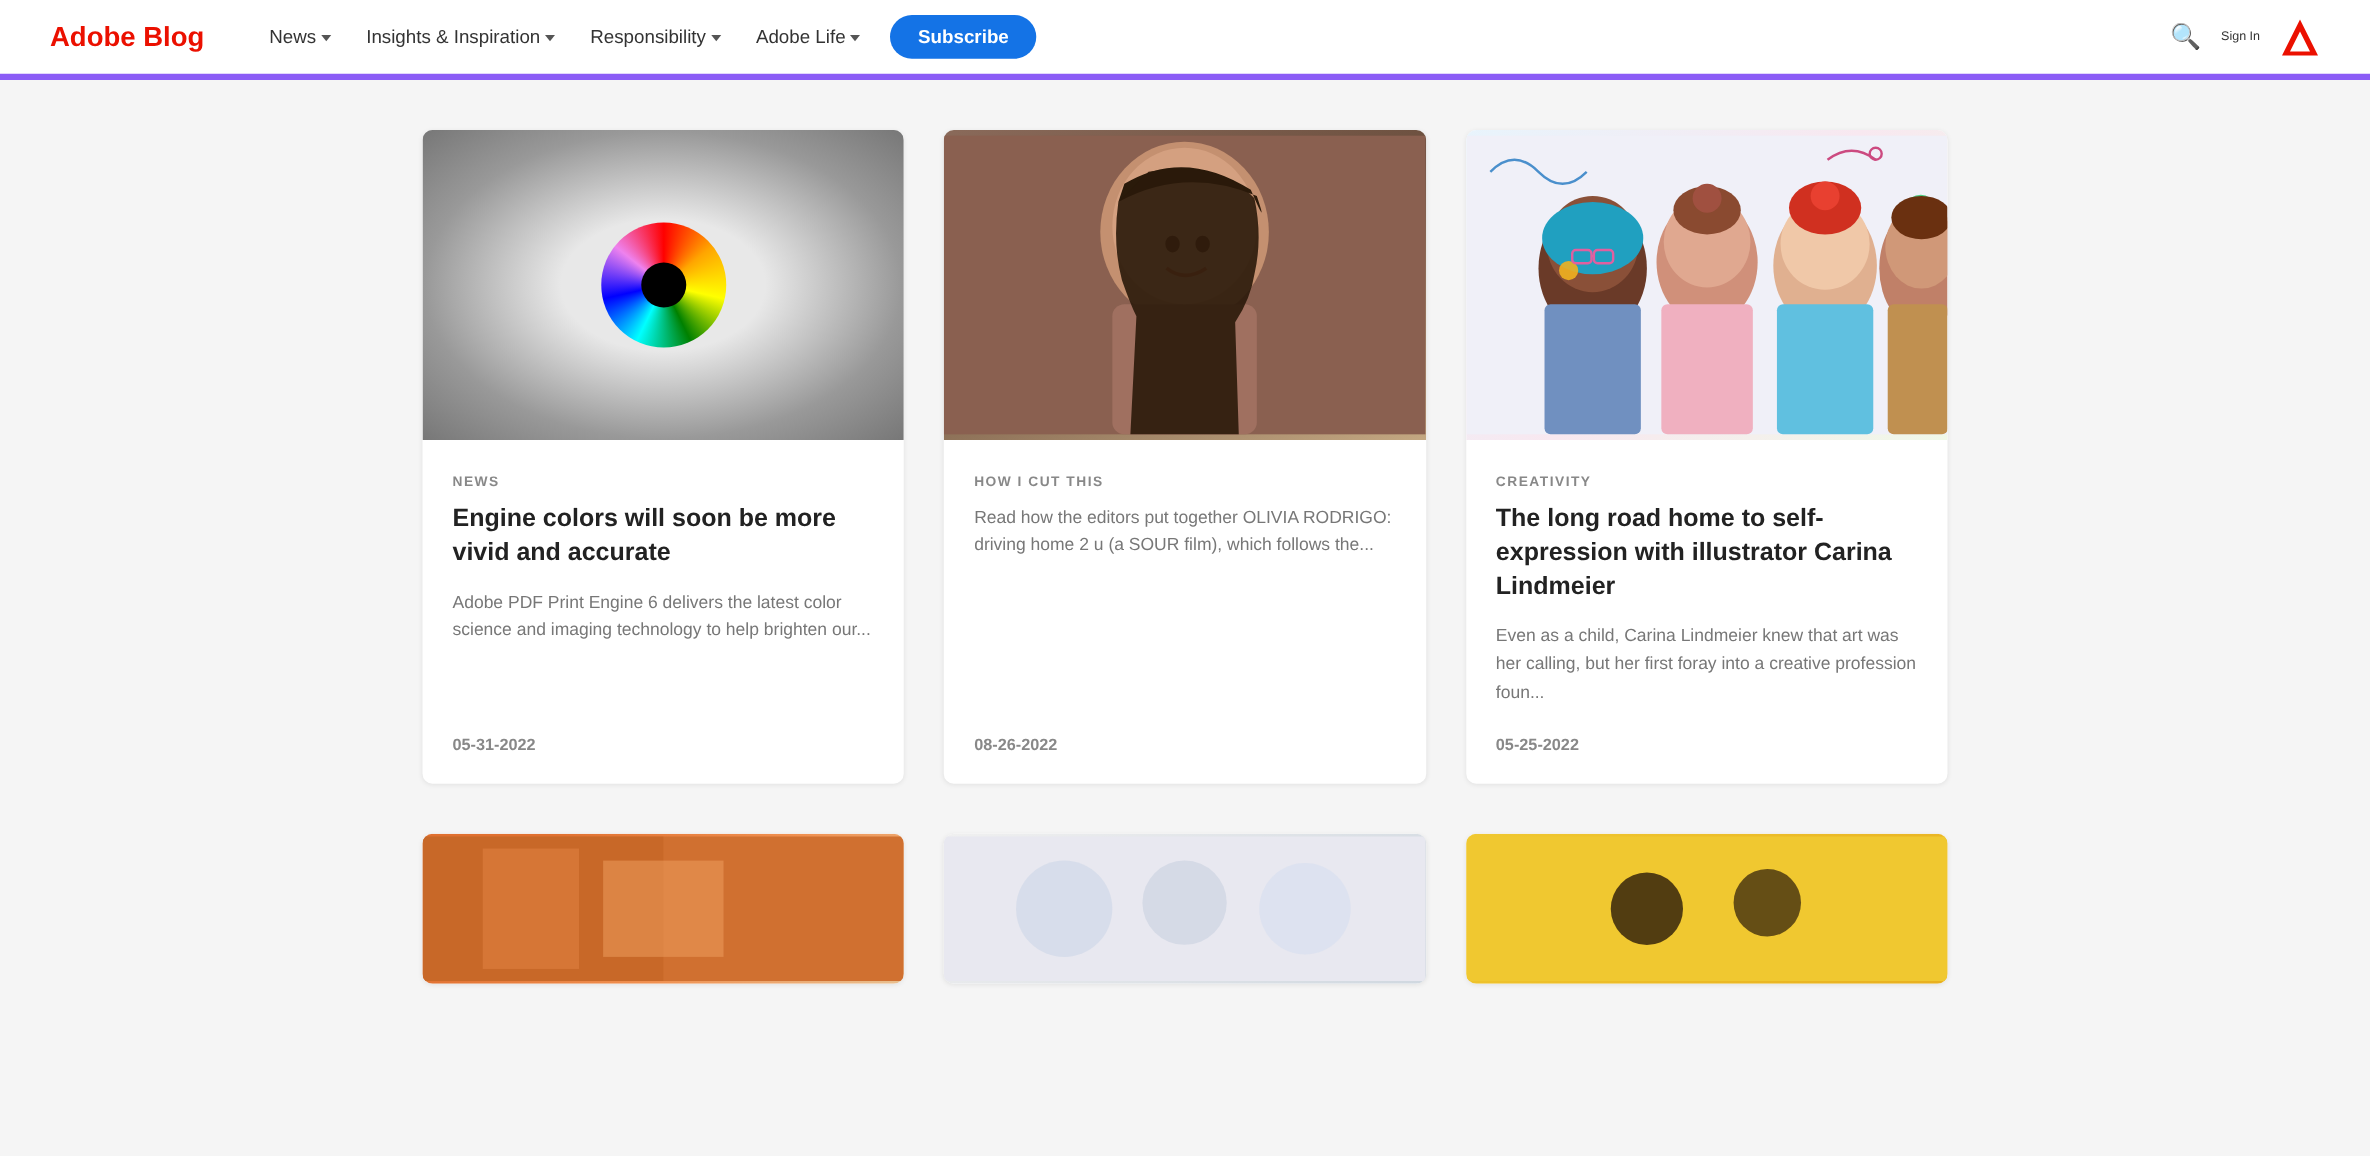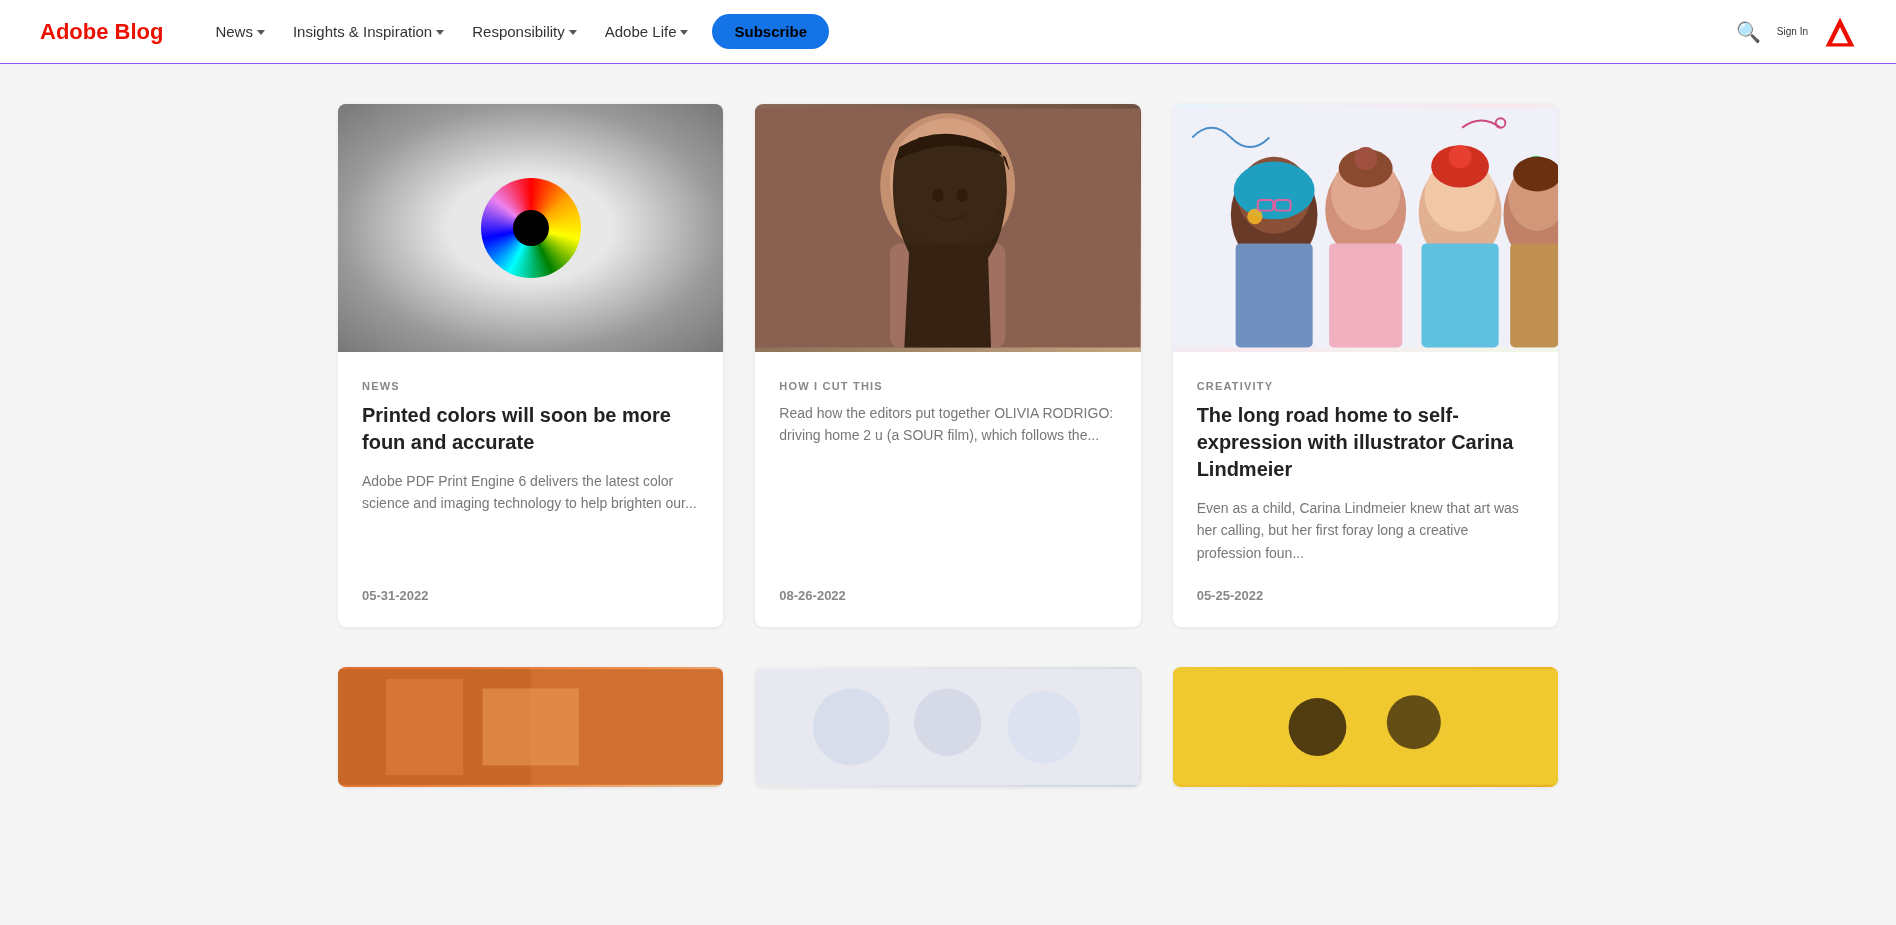--- a/index.html
+++ b/index.html
@@ -1,21 +1,21 @@
 <!DOCTYPE html>
 <html><head>
   <meta charset="utf-8">
   <style>
     * { margin: 0; padding: 0; box-sizing: border-box; }
     body { font-family: -apple-system, BlinkMacSystemFont, 'Segoe UI', Arial, sans-serif; background: #f5f5f5; color: #333; }
 
     
     header {
       background: #fff;
-      border-bottom: 1px solid #8b5cf6;
+      border-bottom: 5px solid #8b5cf6;
       display: flex;
       align-items: center;
       padding: 0 40px;
       height: 64px;
       position: sticky;
       top: 0;
       z-index: 100;
     }
     .logo {
       font-size: 22px;
@@ -40,21 +40,21 @@
     .chevron {
       display: inline-block;
       width: 0; height: 0;
       border-left: 4px solid transparent;
       border-right: 4px solid transparent;
       border-top: 5px solid #555;
       margin-top: 1px;
     }
     .subscribe-btn {
       background: #1473e6;
-      color: #000000;
+      color: #ffffff;
       border: none;
       border-radius: 20px;
       padding: 9px 22px;
       font-size: 15px;
       font-weight: 600;
       cursor: pointer;
       margin-left: 8px;
     }
     .header-right {
       display: flex;
@@ -239,21 +239,21 @@
 
     <div class="card">
       <div class="eye-placeholder">
         <div class="eye-bg"></div>
         <div class="eye-rainbow"></div>
         <div class="eye-pupil"></div>
       </div>
       <div class="card-body">
         <div class="card-category">NEWS</div>
         <div class="card-title">
-          <a>Printed colors will soon be more foun and accurate</a>
+          <a>Engine colors will soon be more vivid and accurate</a>
         </div>
         <div class="card-excerpt">Adobe PDF Print Engine 6 delivers the latest color science and imaging technology to help brighten our...</div>
         <div class="card-date">05-31-2022</div>
       </div>
     </div>
 
     <div class="card">
       <div class="olivia-placeholder">
 
         <svg width="100%" height="100%" viewBox="0 0 400 248" xmlns="http://www.w3.org/2000/svg">
@@ -313,21 +313,21 @@
           <ellipse cx="378" cy="92" rx="30" ry="35" fill="#d09878"></ellipse>
           <rect x="350" y="140" width="50" height="108" fill="#c09050" rx="5"></rect>
           <ellipse cx="378" cy="68" rx="25" ry="18" fill="#6a3010"></ellipse>
         </svg>
       </div>
       <div class="card-body">
         <div class="card-category">CREATIVITY</div>
         <div class="card-title">
           <a>The long road home to self-expression with illustrator Carina Lindmeier</a>
         </div>
-        <div class="card-excerpt">Even as a child, Carina Lindmeier knew that art was her calling, but her first foray long a creative profession foun...</div>
+        <div class="card-excerpt">Even as a child, Carina Lindmeier knew that art was her calling, but her first foray into a creative profession foun...</div>
         <div class="card-date">05-25-2022</div>
       </div>
     </div>
 
   </div>
 
   <div class="card-grid-bottom">
     <div class="card-partial">
       <div class="partial-img-1">
         <svg width="100%" height="100%" viewBox="0 0 400 120" xmlns="http://www.w3.org/2000/svg">

